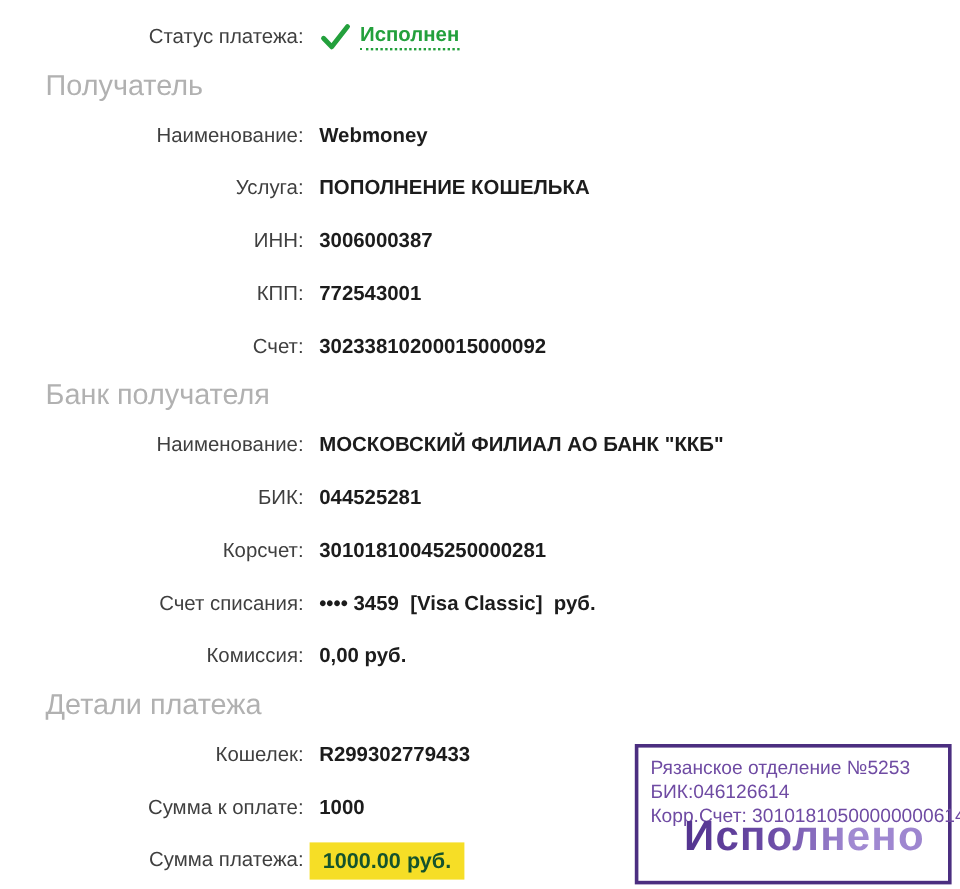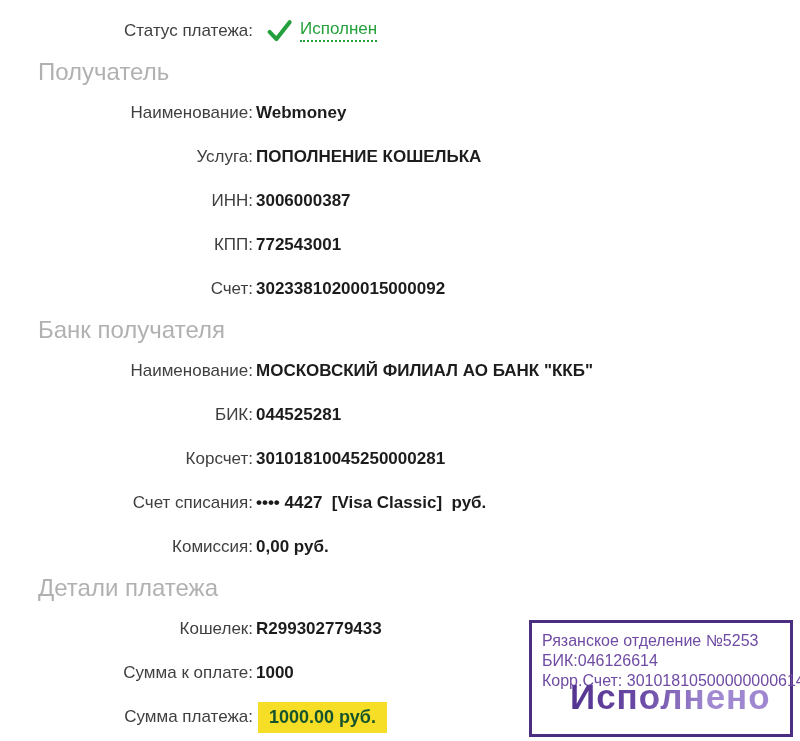--- a/index.html
+++ b/index.html
@@ -24,21 +24,21 @@
   }
   .row.status-row { height: 45px; }
   .label {
     width: 253px;
     text-align: right;
     color: #3f3f3f;
     font-size: 17px;
     flex: 0 0 253px;
   }
   .value {
-    margin-left: 3px;
+    margin-left: 13px;
     font-weight: bold;
     color: #1c1c1c;
     font-size: 17px;
     white-space: pre;
   }
   .section-header {
     height: 38px;
     display: flex;
     align-items: center;
     padding-left: 38px;
@@ -47,21 +47,21 @@
     font-weight: normal;
   }
   .status-value {
     margin-left: 13px;
     display: flex;
     align-items: center;
   }
   .check { display: inline-flex; align-items: center; margin-right: 7px; }
   .status-link {
     color: #23a03c;
-    font-weight: normal;
+    font-weight: bold;
     font-size: 17px;
     text-decoration: none;
     border-bottom: 2px dotted #23a03c;
     padding-bottom: 1px;
     cursor: pointer;
     text-align: center;
   }
   .value.highlight {
     background: #f6de26;
     padding: 5px 11px;
@@ -155,21 +155,21 @@
   <div class="row">
     <div class="label">БИК:</div>
     <div class="value">044525281</div>
   </div>
   <div class="row">
     <div class="label">Корсчет:</div>
     <div class="value">30101810045250000281</div>
   </div>
   <div class="row">
     <div class="label">Счет списания:</div>
-    <div class="value">•••• 4427  [Visa Classic]  руб.</div>
+    <div class="value">•••• 3459  [Visa Classic]  руб.</div>
   </div>
   <div class="row">
     <div class="label">Комиссия:</div>
     <div class="value">0,00 руб.</div>
   </div>
 
   <div class="section-header">Детали платежа</div>
 
   <div class="row">
     <div class="label">Кошелек:</div>

